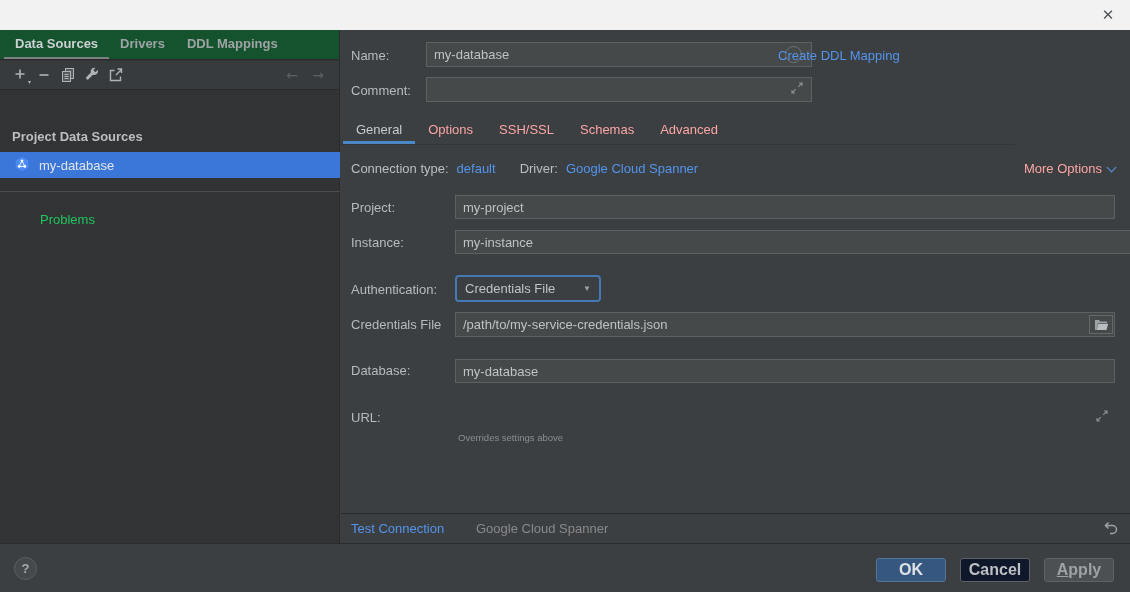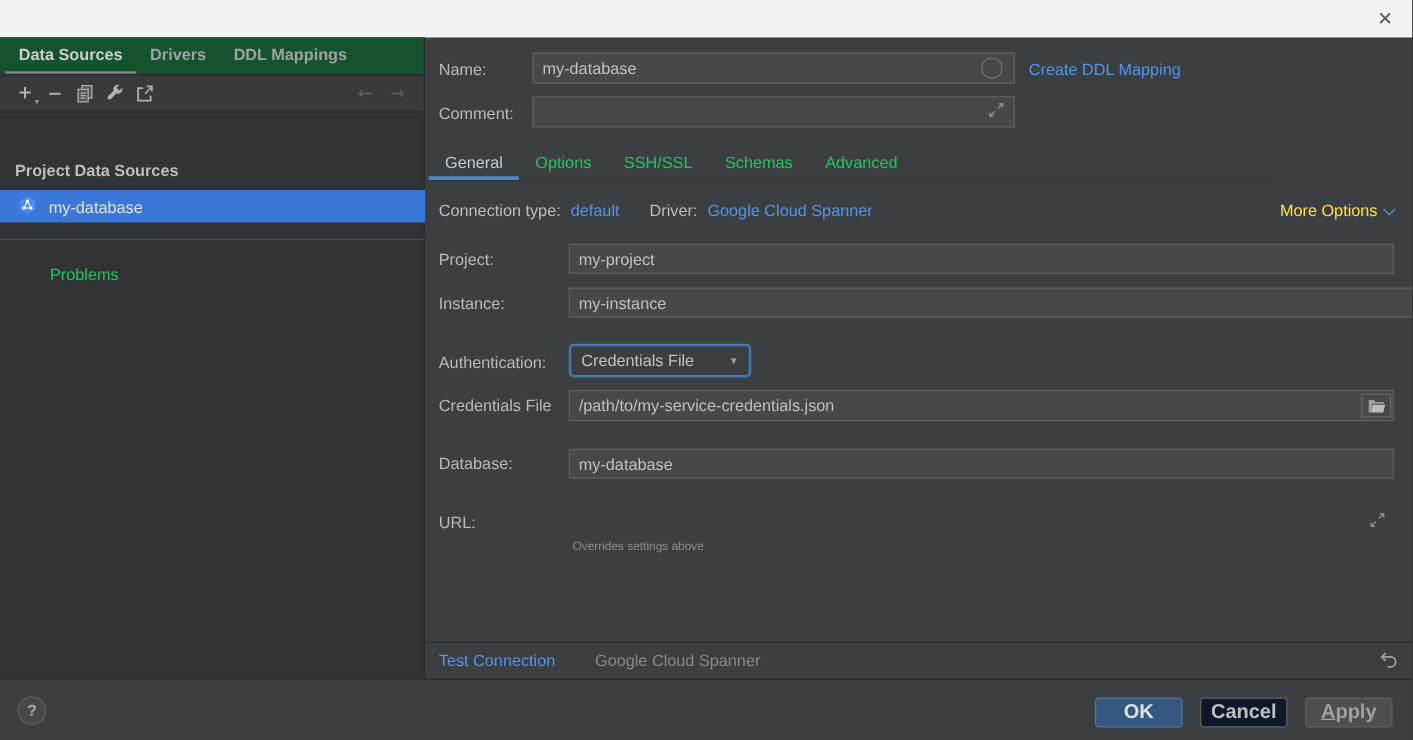--- a/index.html
+++ b/index.html
@@ -43,28 +43,28 @@
               font-family:"Liberation Sans", sans-serif; font-size:13px; padding:0 7px; outline:none; }
   .name-input   { left:426px; top:42px;  width:386px; height:25px; }
   .name-ring { position:absolute; left:785px; top:46px; width:17px; height:17px; border-radius:50%;
                border:1.5px solid #6e7274; }
   .link { position:absolute; color:#5394ec; cursor:pointer; text-decoration:none; }
   .comment-input{ left:426px; top:77px;  width:386px; height:25px; }
   .expand-icon { position:absolute; color:#8a8e91; }
 
   .main-tabbar { position:absolute; left:341px; top:117px; width:674px; height:28px;
                  border-bottom:1px solid #333638; display:flex; padding-left:2px; }
-  .mtab { display:flex; align-items:center; padding:0 13px; color:#22c55e; cursor:pointer;
+  .mtab { display:flex; align-items:center; padding:0 13px; color:#fca5a5; cursor:pointer;
           border-bottom:3px solid transparent; }
   .mtab.active { color:#c8cbce; border-bottom-color:#4a88c7; }
 
   .conn-row { position:absolute; left:351px; top:161px; width:764px; display:flex; align-items:center; }
   .conn-row .gap { width:8px; } .conn-row .biggap { width:24px; }
   .inline-link { color:#5394ec; cursor:pointer; }
-  .more-options { margin-left:auto; display:flex; align-items:center; cursor:pointer; color:#fde047; }
+  .more-options { margin-left:auto; display:flex; align-items:center; cursor:pointer; color:#fca5a5; }
   .chev { width:7px; height:7px; border-right:1.5px solid #5394ec; border-bottom:1.5px solid #5394ec;
           transform:rotate(45deg); margin:-3px 0 0 6px; }
 
   .combo { position:absolute; left:455px; top:275px; width:146px; height:27px; background:#3c3f41;
            border:2px solid #4479b4; border-radius:4px; display:flex; align-items:center;
            padding:0 8px; color:#c0c3c6; cursor:pointer; }
   .combo .arrow { margin-left:auto; font-size:8px; color:#9da1a4; }
 
   .folder-btn { position:absolute; left:1089px; top:315px; width:24px; height:19px; border:1px solid #64686a;
                 background:#45494a; display:flex; align-items:center; justify-content:center; cursor:pointer; }
@@ -155,21 +155,21 @@
       <span class="ds-label">my-database</span>
     </div>
 
     <div class="left-divider"></div>
     <div class="problems-item">Problems</div>
   </div>
 
   <span class="main-label" style="left:351px; top:48px;text-align:center;">Name:</span>
   <input class="dk-input name-input" value="my-database" style="">
   <span class="name-ring"></span>
-  <a class="link" style="left:823px; top:48px;">Create DDL Mapping</a>
+  <a class="link" style="left:778px; top:48px;">Create DDL Mapping</a>
 
   <span class="main-label" style="left:351px; top:83px;">Comment:</span>
   <input class="dk-input comment-input" value="" style="">
   <span class="expand-icon" style="left:790px; top:81px;">
     <svg width="14" height="14" viewBox="0 0 14 14">
         <path d="M8.2 5.8l3.6-3.6M12 5V2h-3M5.8 8.2l-3.6 3.6M2 9v3h3" fill="none" stroke="#8a8e91" stroke-width="1.2"></path>
       </svg>
   </span>
 
   <div class="main-tabbar">

